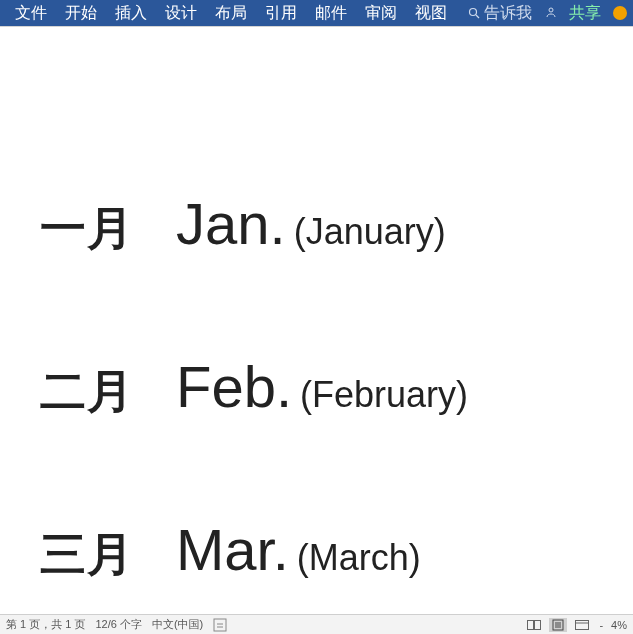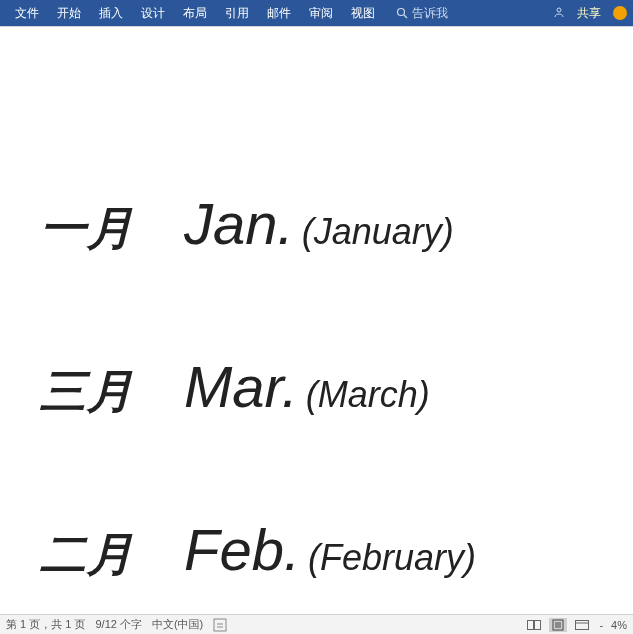--- a/index.html
+++ b/index.html
@@ -1,37 +1,36 @@
 <!DOCTYPE html>
 <html><head>
 <meta charset="utf-8">
 <style>
   * { box-sizing: border-box; margin: 0; padding: 0; }
   html, body { width: 633px; height: 634px; overflow: hidden; font-family: "Microsoft YaHei", "SimSun", sans-serif; background: #e6e6e6; }
   .ribbon {
     width: 100%; height: 26px; background: #2b579a; display: flex; align-items: center;
-    color: #fff; font-size: 12px; padding: 0 6px; gap: 0;
+    color: #fff; font-size: 16px; padding: 0 6px; gap: 0;
   }
   .ribbon .tab { padding: 0 9px; height: 26px; line-height: 26px; cursor: pointer; }
   .ribbon .spacer-flex { flex: 0 0 auto; width: 6px; }
   .ribbon .tellme { display: flex; align-items: center; gap: 4px; color: #cdd9ec; padding: 0 6px; justify-content: flex-end; }
   .ribbon .tellme svg { display:block; }
-  .ribbon .share { margin-left: auto; display:flex; align-items:center; gap:12px; color:#fef9c3; padding:0 6px;}
+  .ribbon .share { margin-left: auto; display:flex; align-items:center; gap:12px; color:#86efac; padding:0 6px;}
   .ribbon .avatar { width:14px; height:14px; border-radius:50%; background:#f2a100; margin-left:6px;}
   .workspace {
     width: 100%; height: calc(634px - 26px - 20px); background: #fff; position: relative;
     border-top: 1px solid #d4d4d4;
-    font-style: italic;
   }
   .page {
     position: absolute; left: 0; top: 0; right:0; bottom:0; padding: 140px 30px 0 40px;
   }
   .row { display:flex; align-items: baseline; margin-bottom: 70px; }
   .cn { font-weight: 700; font-size: 46px; color:#222; letter-spacing:1px; min-width:120px; }
-  .abbr { font-size: 58px; color:#222; margin-left: 24px; }
+  .abbr { font-size: 58px; color:#222; margin-left: 16px; }
   .full { font-size: 36px; color:#222; margin-left: 8px; margin-top: 44px; }
   .statusbar {
     width: 100%; height: 20px; background: #f3f3f3; border-top:1px solid #cfcfcf;
     display:flex; align-items:center; font-size:11px; color:#555; padding:0 6px; gap:10px;
   }
   .statusbar .seg { white-space: nowrap; }
   .statusbar .icons { margin-left:auto; display:flex; align-items:center; gap:6px;}
   .vbtn { width:18px; height:14px; display:flex; align-items:center; justify-content:center; }
   .vbtn.sel { background:#d0d0d0; }
   .vbtn svg{ display:block;}
@@ -74,35 +73,35 @@
 </div>
 
 <div class="workspace">
   <div class="page">
     <div class="row">
       <span class="cn">一月</span>
       <span class="abbr">Jan.</span>
       <span class="full">(January)</span>
     </div>
     <div class="row">
+      <span class="cn">二月</span>
+      <span class="abbr">Feb.</span>
+      <span class="full">(February)</span>
+    </div>
+    <div class="row">
       <span class="cn">三月</span>
       <span class="abbr">Mar.</span>
       <span class="full">(March)</span>
-    </div>
-    <div class="row">
-      <span class="cn">二月</span>
-      <span class="abbr">Feb.</span>
-      <span class="full">(February)</span>
     </div>
   </div>
 </div>
 
 <div class="statusbar">
   <span class="seg">第 1 页，共 1 页</span>
-  <span class="seg">9/12 个字</span>
+  <span class="seg">12/6 个字</span>
   <span class="seg">中文(中国)</span>
   <span class="autosave-icon">
     <svg width="14" height="14" viewBox="0 0 14 14">
         <rect x="1" y="1" width="12" height="12" fill="none" stroke="#888" stroke-width="1"></rect>
         <path d="M4 9h6M4 6h6" stroke="#888" stroke-width="1"></path>
       </svg>
   </span>
   <div class="icons">
     <div class="vbtn">
       <svg width="14" height="10" viewBox="0 0 14 10">

